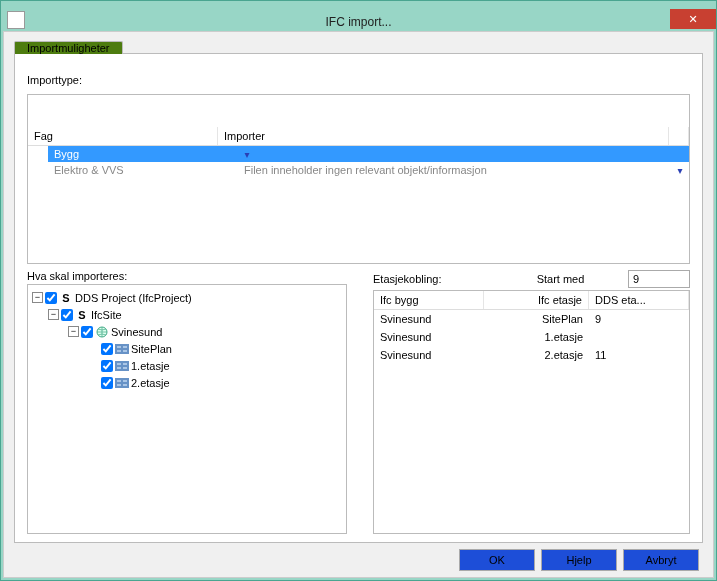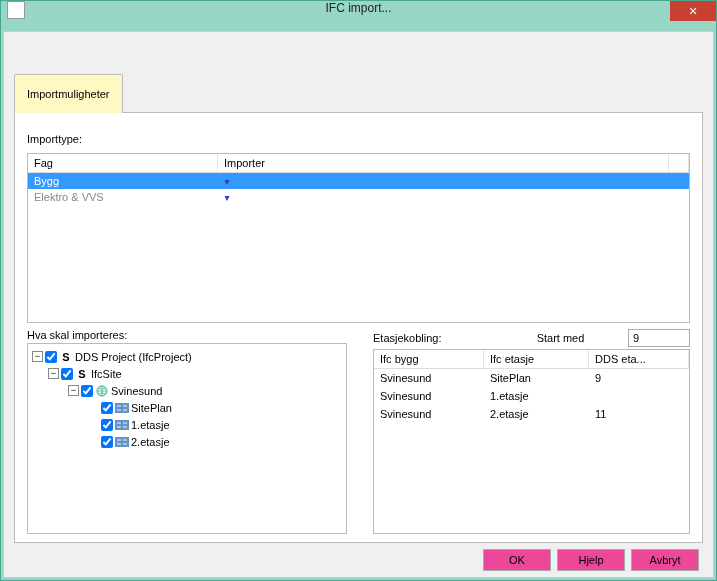--- a/index.html
+++ b/index.html
@@ -1,33 +1,33 @@
 <!DOCTYPE html>
 <html><head>
   <meta charset="utf-8">
   <style>
     * { box-sizing: border-box; margin: 0; padding: 0; font-family: "Segoe UI", Tahoma, sans-serif; font-size: 11px; }
     body { background: #98d6c6; width: 717px; height: 581px; overflow: hidden; }
     .window { width: 717px; height: 581px; display: flex; flex-direction: column; border: 1px solid #4aa590; }
-    .titlebar { height: 28px; background: #98d6c6; display: flex; align-items: flex-start; position: relative; }
+    .titlebar { height: 28px; background: #98d6c6; display: flex; align-items: flex-end; position: relative; }
     .titlebar-icon { width: 18px; height: 18px; margin-left: 6px; border: 1px solid #999; background: #fff; }
     .titlebar-title { position: absolute; left: 50%; transform: translateX(-50%); color: #222; font-size: 12px; }
     .close-btn { margin-left: auto; width: 46px; height: 20px; background: #c84031; color: #fff; display: flex; align-items: center; justify-content: center; font-size: 14px; cursor: pointer; }
     .client { flex: 1; background: #f0f0f0; padding: 8px 10px 6px; display: flex; flex-direction: column; border: 1px solid #ccc; margin: 2px; }
     .tabs { display: flex; }
-    .tab { background: #fef9c3; border: 1px solid #bbb; border-bottom: none; padding: 13px 12px; border-radius: 2px 2px 0 0; position: relative; top: 1px; margin-top: 33px; }
+    .tab { background: #4d7c0f; border: 1px solid #bbb; border-bottom: none; padding: 0 12px; border-radius: 2px 2px 0 0; position: relative; top: 1px; }
     .tab-content { flex: 1; background: #fff; border: 1px solid #bbb; padding: 20px 12px 8px; display: flex; flex-direction: column; gap: 6px; }
     .section-label { margin-bottom: 2px; }
     .grid1 { border: 1px solid #bbb; height: 170px; overflow: hidden; background: #fff; }
-    .grid1-header { display: flex; background: #fff; border-bottom: 1px solid #ddd; }
+    .grid1-header { display: flex; background: #fff; border-bottom: 1px solid #ddd; margin-top: 32px; }
     .grid1-header div { padding: 3px 6px; border-right: 1px solid #e5e5e5; }
     .col-fag { width: 190px; }
     .col-imp { flex: 1; }
     .col-drop { width: 20px; }
-    .grid1-row { display: flex; align-items: center; }
+    .grid1-row { display: flex; align-items: center; margin-left: 20px; }
     .grid1-row.selected { background: #3399ff; color: #fff; }
     .grid1-row.dim { color: #888; }
     .grid1-row div { padding: 2px 6px; }
     .dropdown-arrow { width: 18px; text-align: center; color: #2a3fb5; cursor: pointer; font-size: 10px; }
     .mid { display: flex; gap: 26px; flex: 1; min-height: 0; }
     .left-pane, .right-pane { display: flex; flex-direction: column; }
     .left-pane { width: 320px; }
     .right-pane { flex: 1; }
     .right-header { display: flex; align-items: center; gap: 8px; margin-bottom: 2px; }
     .right-header .lbl1 { width: 120px; }
@@ -42,25 +42,25 @@
     .chk { width: 12px; height: 12px; cursor: pointer; }
     .ticon { width: 14px; height: 12px; display: inline-flex; align-items: center; justify-content: center; font-size: 11px; font-weight: bold; }
     .ticon.s { color: #000; }
     .ticon.globe { position: relative; }
     .globe-svg circle.outer { fill: #dfe; stroke: #4a8; stroke-width: 1; }
     .ticon.floor { background: #aac6e6; border: 1px solid #6792c6; width: 14px; height: 10px; }
     .floor-grid { display: grid; grid-template-columns: 1fr 1fr; grid-template-rows: 1fr 1fr; width: 100%; height: 100%; }
     .floor-grid div { border: 0.5px solid #6792c6; }
     .grid2-header { display: flex; border-bottom: 1px solid #ddd; }
     .grid2-header div, .grid2-row div { padding: 3px 6px; }
-    .g2c1 { width: 110px; } .g2c2 { width: 105px; } .g2c3 { flex: 1; }
+    .g2c1 { width: 110px; } .g2c2 { width: 105px; text-align: right; } .g2c3 { flex: 1; }
     .grid2-header div { border-right: 1px solid #e5e5e5; }
     .grid2-row { display: flex; }
     .buttons { display: flex; justify-content: flex-end; gap: 6px; padding: 6px 4px 0; }
-    .btn { width: 68px; height: 22px; background: #ec4899; border: 1px solid #aaa; cursor: pointer; }
+    .btn { width: 76px; height: 22px; background: #1d4ed8; border: 1px solid #aaa; cursor: pointer; }
   </style>
 </head>
 <body>
 
 <div class="window">
   <div class="titlebar">
     <div class="titlebar-icon"></div>
     <div class="titlebar-title">IFC import...</div>
     <div class="close-btn">
       <span>✕</span>
@@ -82,20 +82,21 @@
           <div class="col-imp">Importer</div>
           <div class="col-drop"></div>
         </div>
         <div id="grid1-body">
             <div class="grid1-row selected">
               <div class="col-fag">Bygg</div>
               <div class="dropdown-arrow">▾</div>
             </div>
             <div class="grid1-row dim">
               <div class="col-fag">Elektro &amp; VVS</div>
+              <div class="col-imp">Filen inneholder ingen relevant objekt/informasjon</div>
               <div class="dropdown-arrow">▾</div>
             </div>
           </div>
       </div>
 
       <div class="mid">
         <div class="left-pane">
           <div class="section-label">Hva skal importeres:</div>
           <div class="tree-box">
             <div class="tree" id="tree-body">

